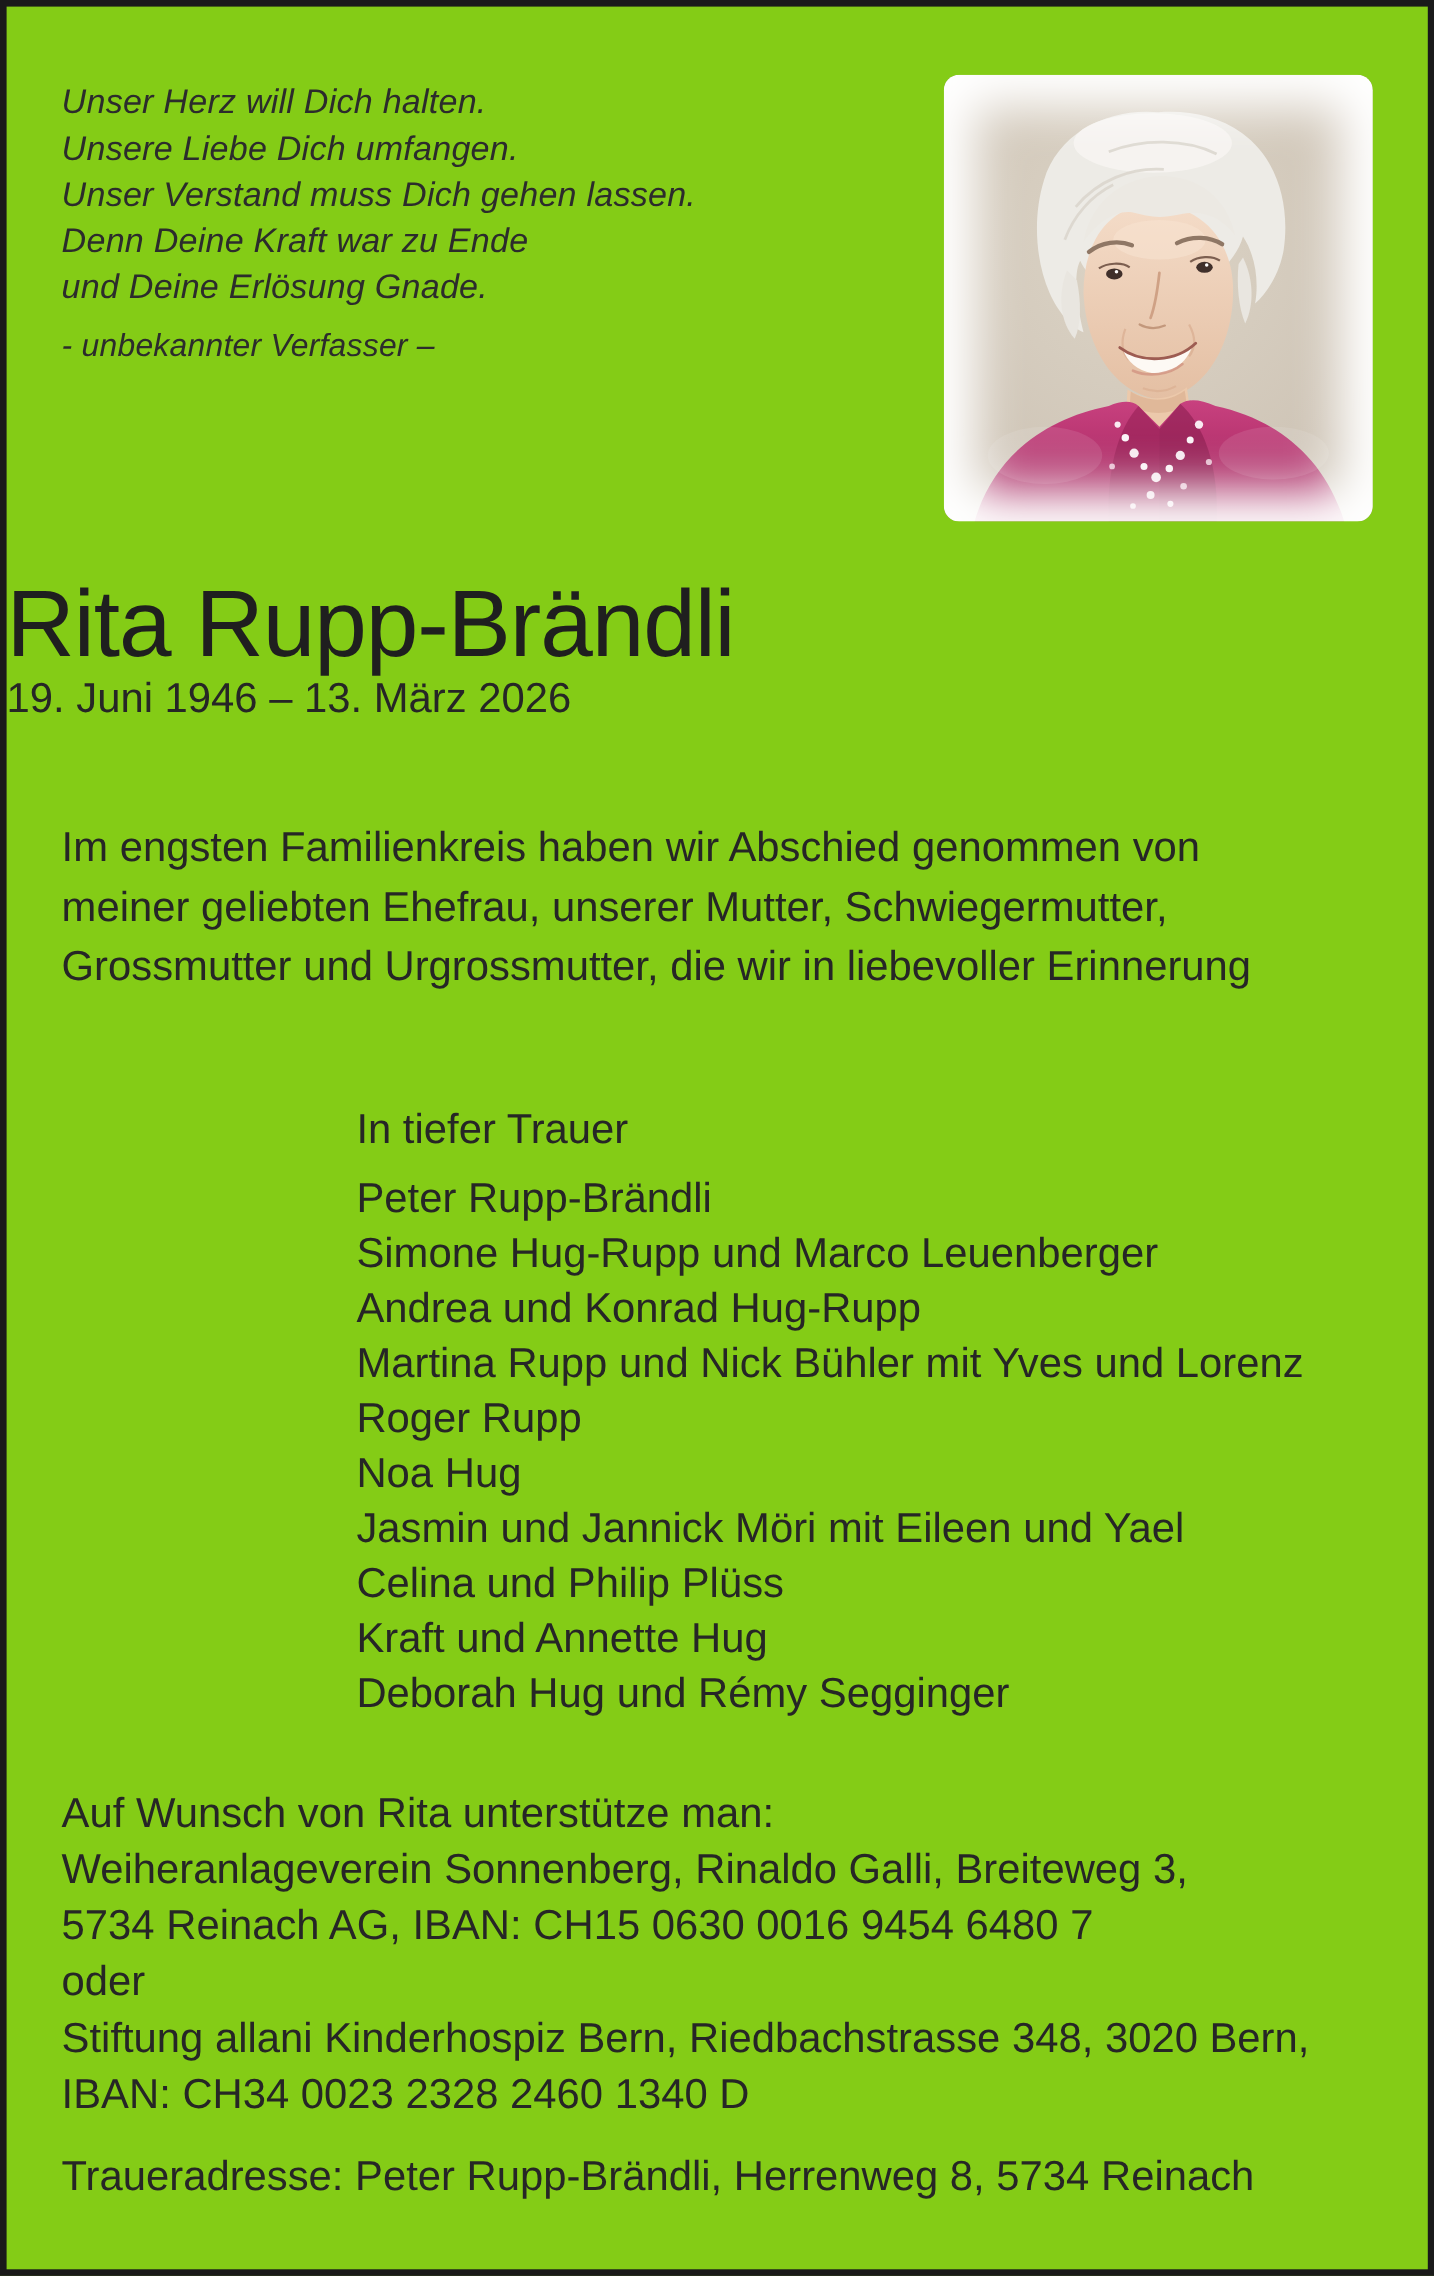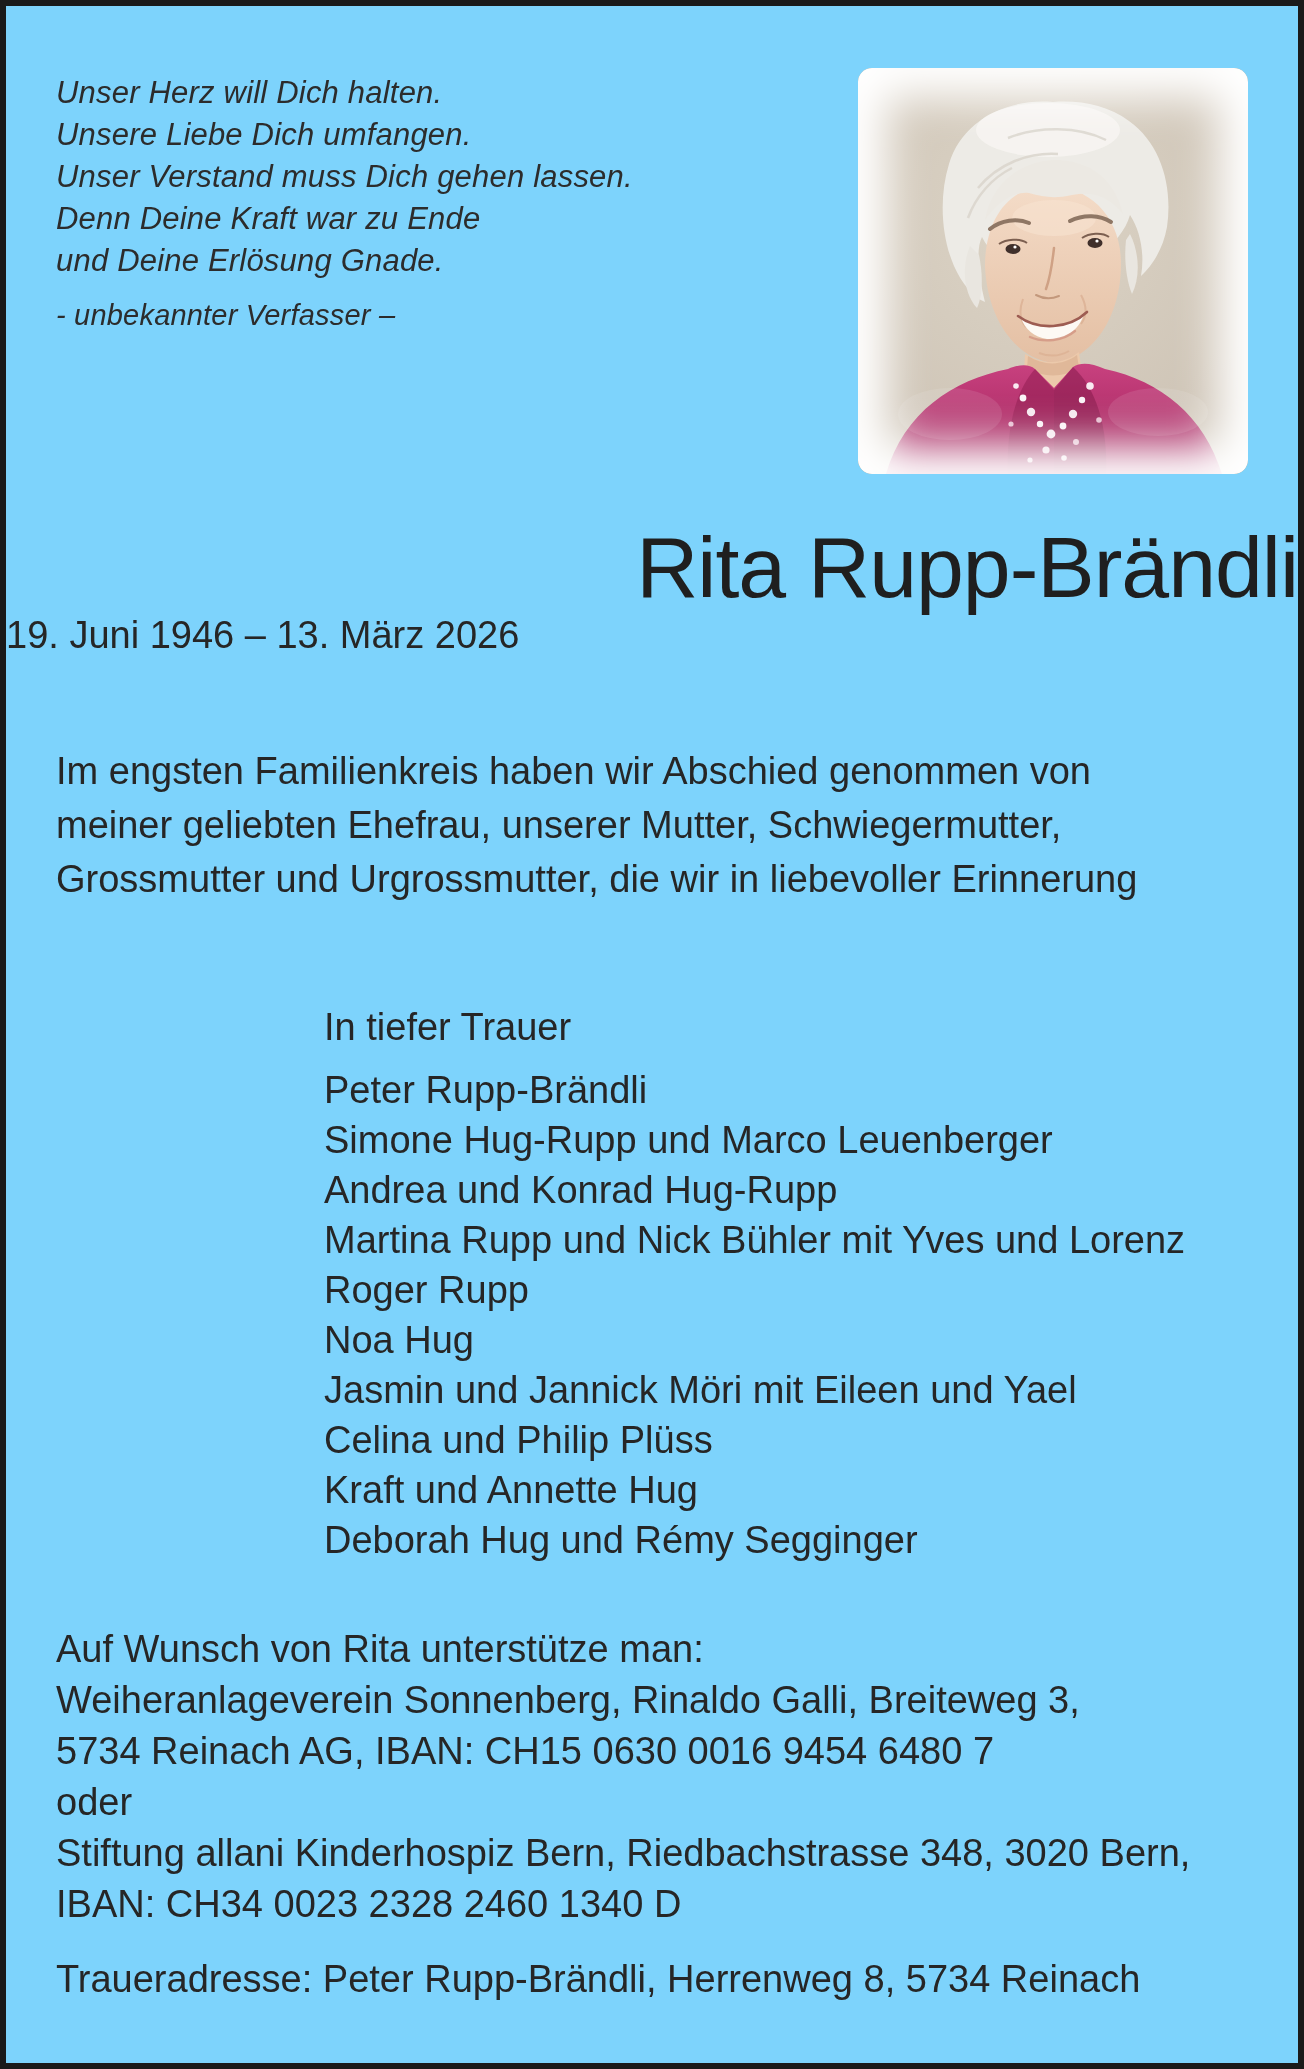--- a/index.html
+++ b/index.html
@@ -1,21 +1,21 @@
 <!DOCTYPE html>
 <html><head>
 <meta charset="utf-8">
 <style>
   html,body { margin:0; padding:0; background:#e8e8e8; }
   .page {
     position:relative;
     width:1304px; height:2069px;
     box-sizing:border-box;
     margin:0 auto;
-    background:#7dd3fc;
+    background:#84cc16;
     border:6px solid #1a1a1a;
     font-family:"Liberation Sans", sans-serif;
     color:#282828;
     overflow:hidden;
   }
 
   
   .poem {
     position:absolute; left:50px; top:66px;
     font-style:italic;
@@ -38,21 +38,21 @@
   .photo svg { display:block; width:390px; height:406px; }
   .photo-fade {
     position:absolute; inset:0;
     border-radius:14px;
     box-shadow: inset 0 0 44px 30px #ffffff;
     pointer-events:none;
   }
 
   .name {
     position:absolute; left:0; right:0; top:518px;
-    text-align:right;
+    text-align:left;
     font-size:86px; line-height:1;
     letter-spacing:-1px;
     color:#1f1f1f;
   }
   .dates {
     position:absolute; left:0; right:0; top:608px;
     text-align:left;
     font-size:38px;
     color:#262626;
   }

